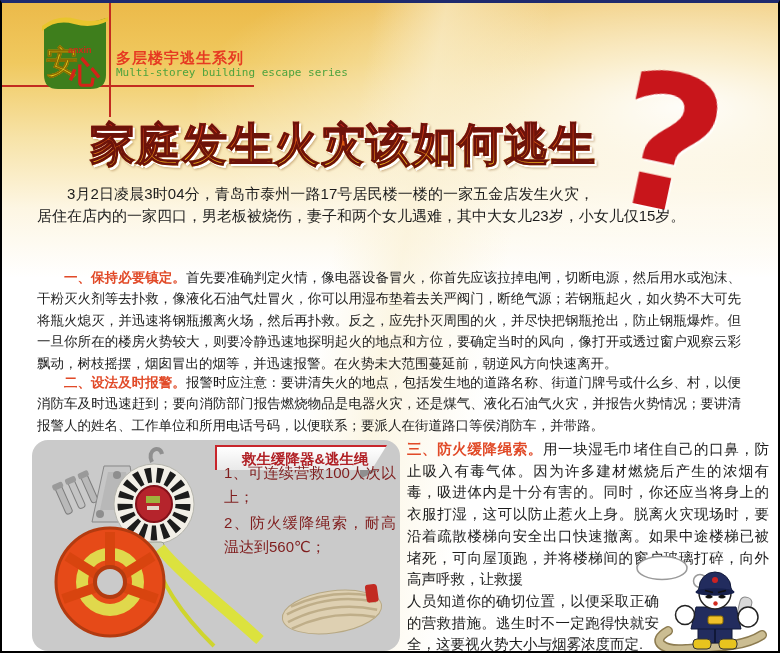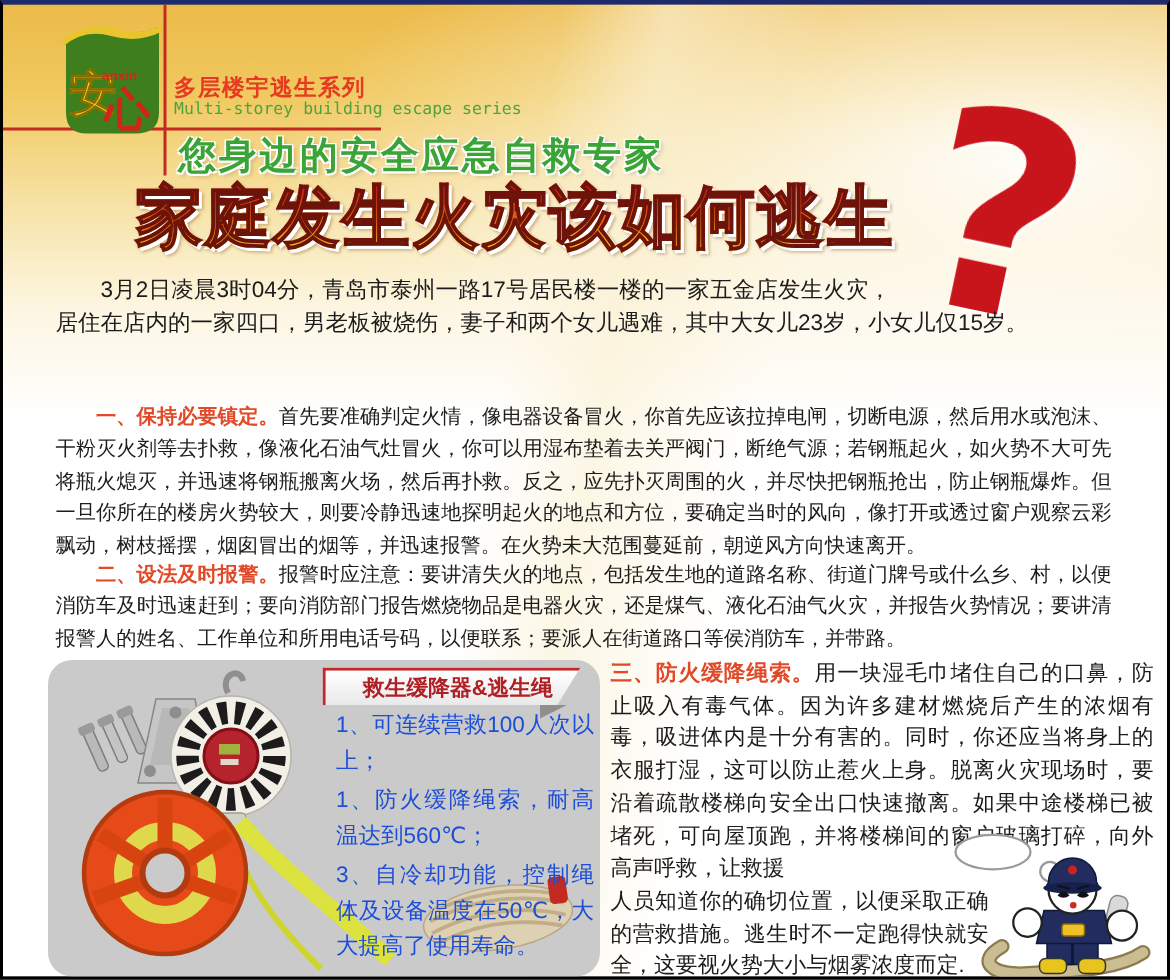--- a/index.html
+++ b/index.html
@@ -65,22 +65,22 @@
     border-top:2px solid #c8252b;border-left:2px solid #c8252b;
     clip-path:polygon(0 0,100% 0,91% 100%,0 100%);
     color:#b01f24;font-weight:bold;font-size:14.5px;line-height:25px;padding-left:25px;
     box-sizing:border-box;white-space:nowrap;
   }
   .ribbon-fold{
     position:absolute;left:328px;top:30px;width:0;height:0;
     border-left:18px solid #8f8f8f;border-bottom:9px solid transparent;
   }
   .product-list{
-    position:absolute;left:192px;top:32px;width:172px;
-    color:#1d4ed8;font-size:15px;line-height:23.5px;text-align:justify;
+    position:absolute;left:192px;top:21px;width:172px;
+    color:#7f1d1d;font-size:15px;line-height:23.5px;text-align:justify;
   }
   .product-list .item{margin-bottom:3px;}
   
   .bubbles{left:632px;top:552px;}
   .mascot{left:650px;top:568px;}
 </style>
 </head>
 <body>
 
 <div class="poster">
@@ -91,21 +91,20 @@
   <svg class="abs logo" width="70" height="80" viewBox="0 0 70 80">
     <path d="M4,16 Q18,5 35,9 Q52,13 66,7 L66,64 Q66,78 50,78 L18,78 Q4,78 4,64 Z" fill="#3e7e1c"></path>
     <path d="M2,15 Q18,3 36,8 Q54,13 68,6 L68,10 Q52,18 34,13 Q16,8 2,20 Z" fill="#e9c52d"></path>
     <text x="6" y="62" font-size="32" font-weight="bold" fill="#f2d31f" stroke="#8a6d00" stroke-width="0.6">安</text>
     <text x="30" y="72" font-size="30" font-weight="bold" fill="#d42318">心</text>
     <text x="28" y="42" font-size="9" font-weight="bold" fill="#cf2a1a">anxin</text>
   </svg>
 
   <div class="abs series-en">Multi-storey building escape series</div>
   <div class="abs series-cn">多层楼宇逃生系列</div>
-  <div class="abs tagline">您身边的安全应急自救专家</div>
 
   <div class="abs main-title">家庭发生火灾该如何逃生</div>
   <div class="abs qmark">?</div>
 
   <div class="abs bodytext p-intro p1">
     <span class="qm-spacer"></span><span>3月2日凌晨3时04分，青岛市泰州一路17号居民楼一楼的一家五金店发生火灾，居住在店内的一家四口，男老板被烧伤，妻子和两个女儿遇难，其中大女儿23岁，小女儿仅15岁。</span>
   </div>
 
   <div class="abs bodytext sec sec2">
     <span class="lead">二、设法及时报警。</span><span>报警时应注意：要讲清失火的地点，包括发生地的道路名称、街道门牌号或什么乡、村，以便消防车及时迅速赶到；要向消防部门报告燃烧物品是电器火灾，还是煤气、液化石油气火灾，并报告火势情况；要讲清报警人的姓名、工作单位和所用电话号码，以便联系；要派人在街道路口等侯消防车，并带路。</span>
@@ -164,22 +163,21 @@
       <g transform="rotate(-8 300 172)">
         <ellipse cx="300" cy="172" rx="50" ry="21" fill="#ded0b2" stroke="#b7a883"></ellipse>
         <path d="M255,168 q45,-16 90,0 M255,176 q45,-16 90,0 M258,183 q42,-14 84,0 M260,161 q40,-12 80,0" stroke="#bfae89" stroke-width="2.5" fill="none"></path>
         <rect x="336" y="150" width="12" height="18" rx="3" fill="#c22a22"></rect>
       </g>
     </svg>
     <div class="ribbon">救生缓降器&amp;逃生绳</div>
     <div class="ribbon-fold"></div>
     <div class="product-list">
       <div class="item">1、可连续营救100人次以上；</div>
-      <div class="item">1、防火缓降绳索，耐高温达到560℃；</div>
-      <div class="item">3、自冷却功能，控制绳体及设备温度在50℃，大大提高了使用寿命。</div>
+      <div class="item">2、防火缓降绳索，耐高温达到560℃；</div>
     </div>
   </div>
 
   <div class="abs bodytext sec3">
     <div>
       <span class="lead">三、防火缓降绳索。</span><span>用一块湿毛巾堵住自己的口鼻，防止吸入有毒气体。因为许多建材燃烧后产生的浓烟有毒，吸进体内是十分有害的。同时，你还应当将身上的衣服打湿，这可以防止惹火上身。脱离火灾现场时，要沿着疏散楼梯向安全出口快速撤离。如果中途楼梯已被堵死，可向屋顶跑，并将楼梯间的窗户玻璃打碎，向外高声呼救，让救援</span>
     </div>
     <div class="sec3-tail">人员知道你的确切位置，以便采取正确的营救措施。逃生时不一定跑得快就安全，这要视火势大小与烟雾浓度而定.</div>
   </div>
 

